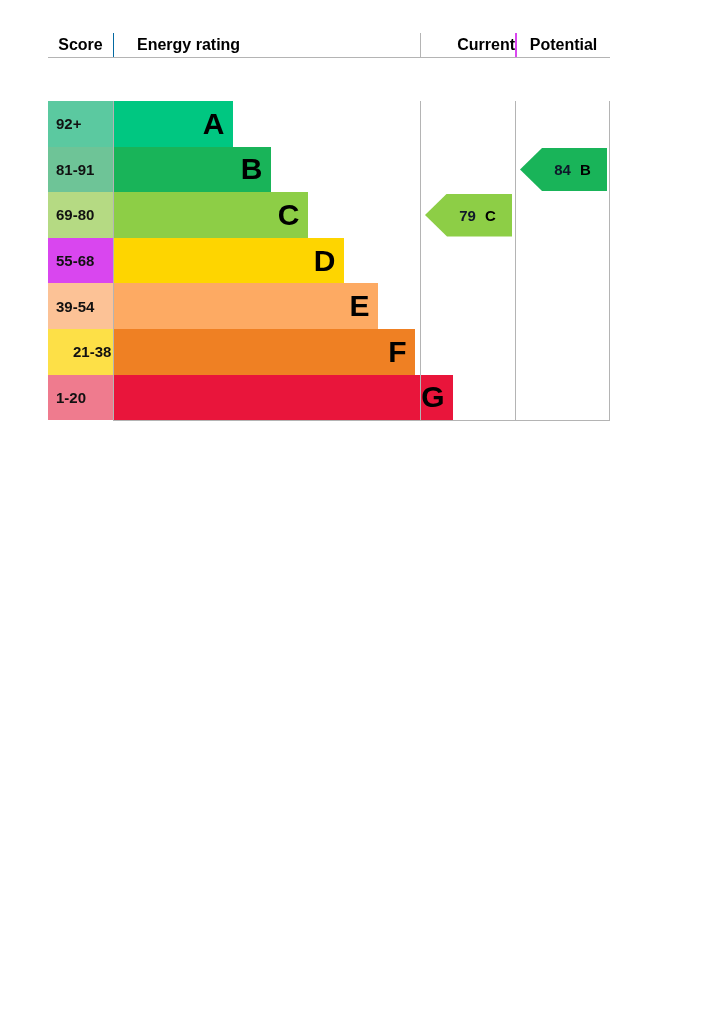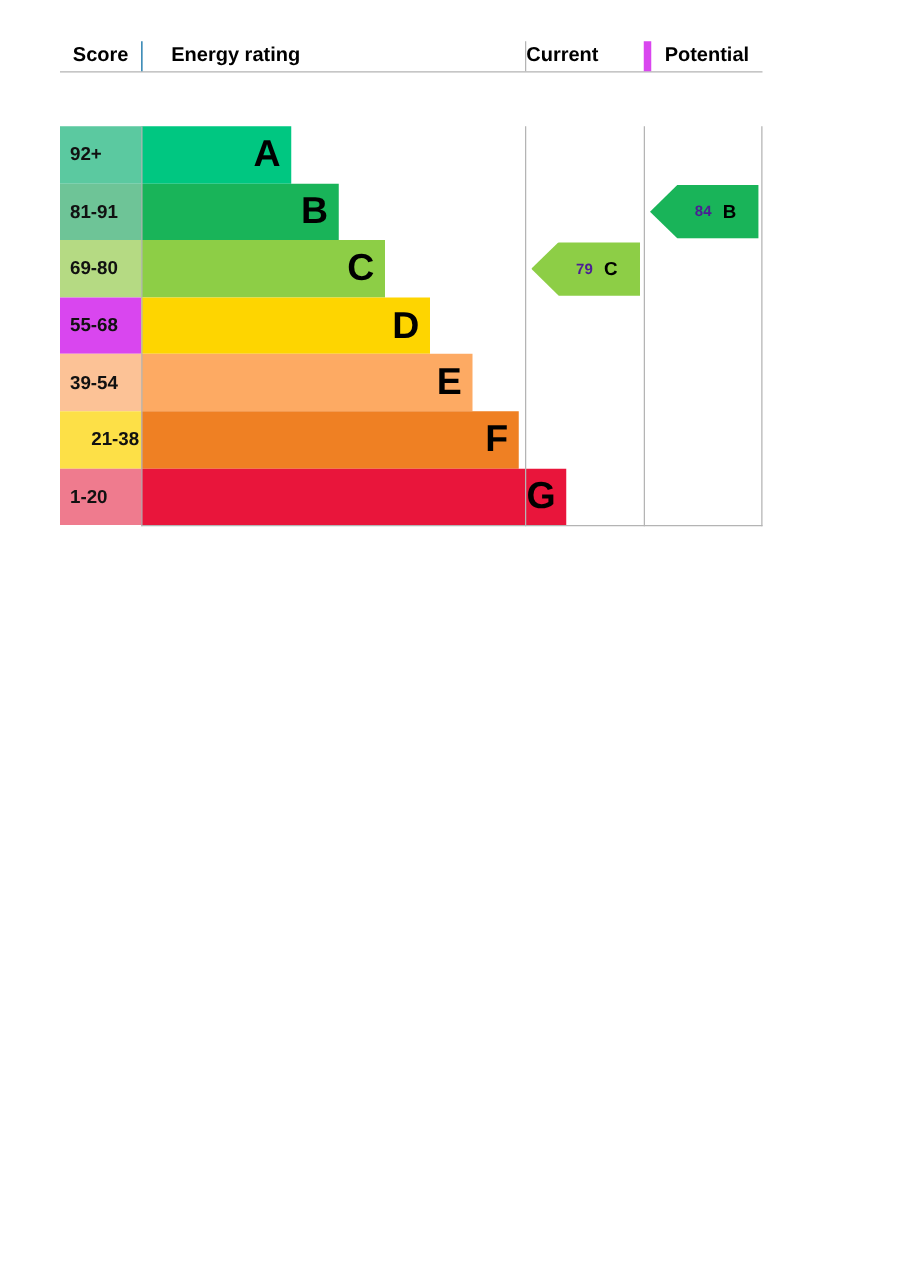--- a/index.html
+++ b/index.html
@@ -35,22 +35,22 @@
     height: 24px;
     line-height: 24px;
     font-size: 16px;
     font-weight: bold;
     color: #000000;
     box-sizing: border-box;
     white-space: nowrap;
   }
   .hdr-score     { left: 0px;   width: 65px;  text-align: center; }
   .hdr-rating    { left: 65px;  width: 307px; padding-left: 23px; border-left: 1px solid #0369a1; }
-  .hdr-current   { left: 372px; width: 95px;  text-align: left; border-left: 1px solid #b4b4b4; }
-  .hdr-potential { left: 467px; width: 95px;  text-align: center; border-left: 6px solid #d946ef; }
+  .hdr-current   { left: 372px; width: 95px;  text-align: right; border-left: 1px solid #b4b4b4; }
+  .hdr-potential { left: 467px; width: 95px;  text-align: center; border-left: 2px solid #d946ef; }
 
   
   .epc-body {
     position: relative;
     height: 320px;
     margin-top: 43px;
   }
 
   
   .vrule {
@@ -119,23 +119,23 @@
     height: 43px;
     display: flex;
     align-items: center;
     justify-content: center;
     -webkit-clip-path: polygon(22px 0, 100% 0, 100% 100%, 22px 100%, 0 50%);
     clip-path: polygon(22px 0, 100% 0, 100% 100%, 22px 100%, 0 50%);
     padding-left: 18px;
     box-sizing: border-box;
   }
   .arrow-val {
-    font-size: 12px;
-    font-weight: bold;
-    color: #4c1d95;
+    font-size: 15px;
+    font-weight: bold;
+    color: #0f172a;
     white-space: nowrap;
   }
   .arrow-band {
     font-size: 15px;
     font-weight: bold;
     color: #000000;
     margin-left: 9px;
   }
 </style>
 </head>

